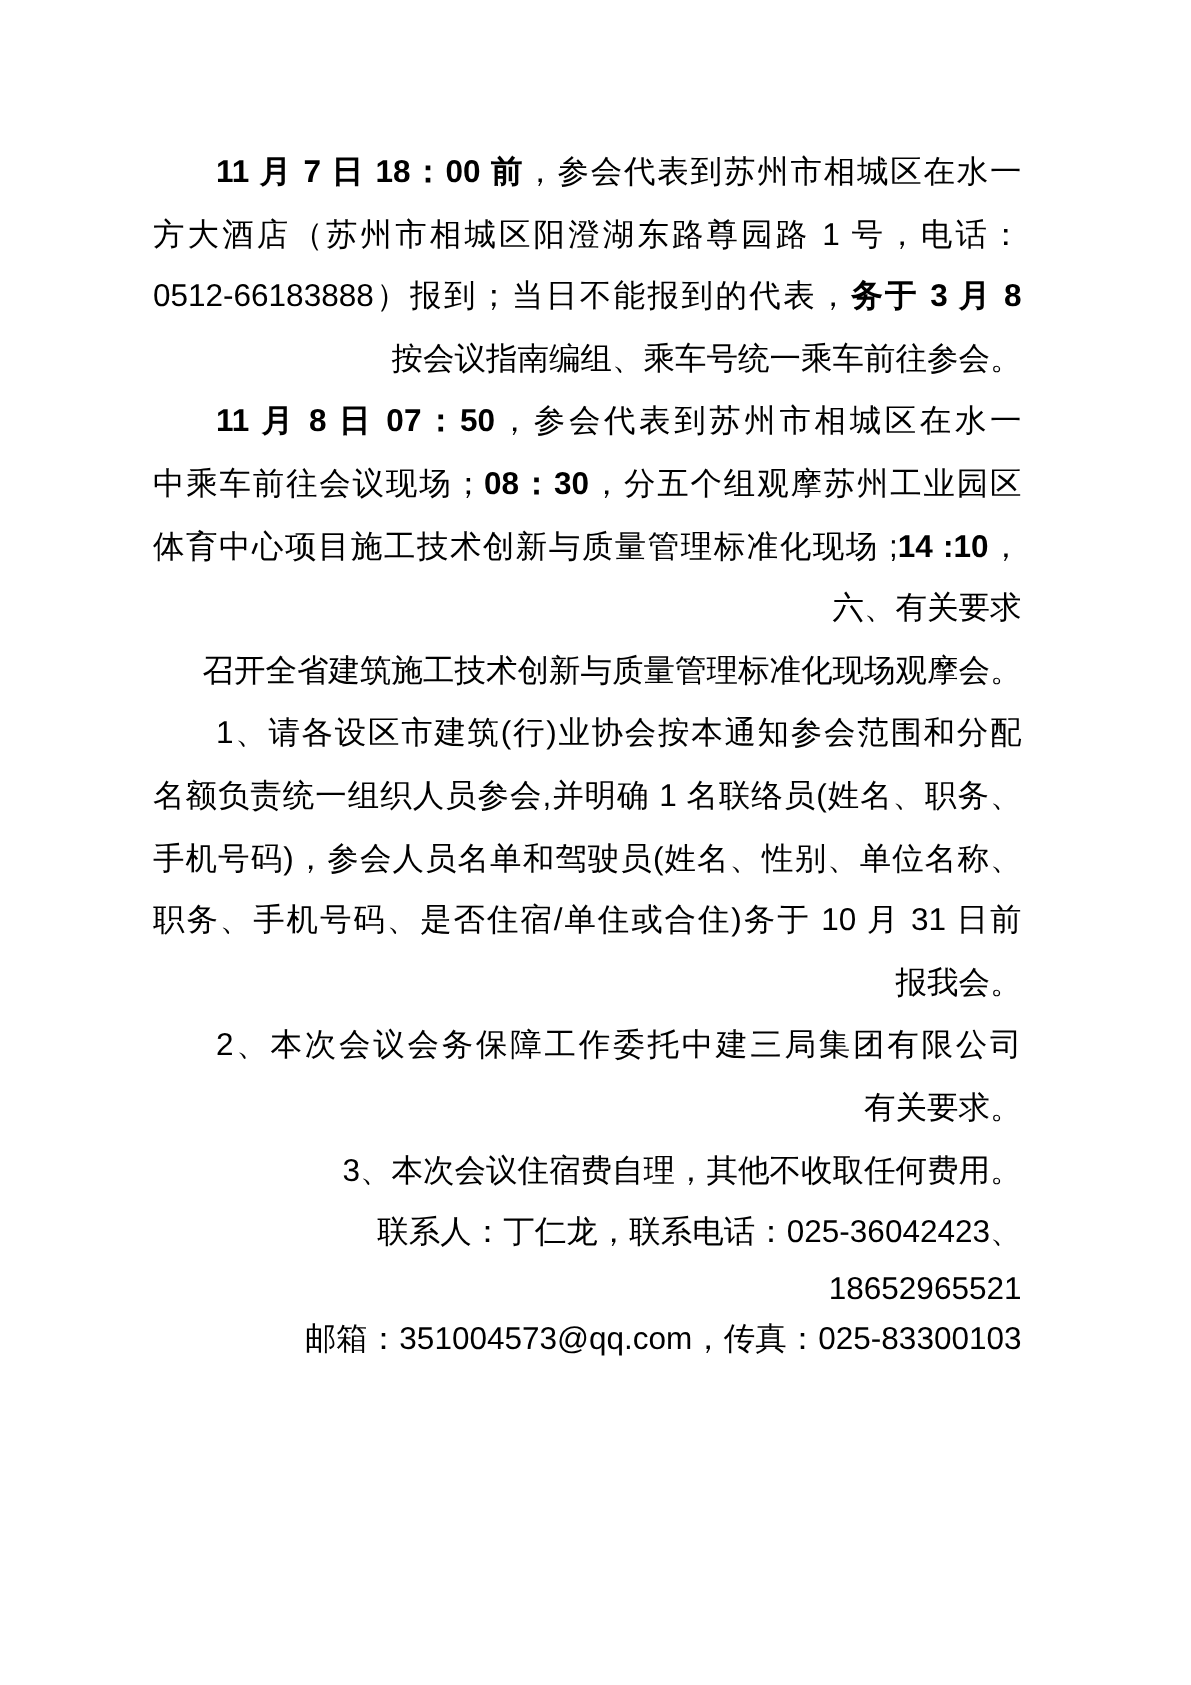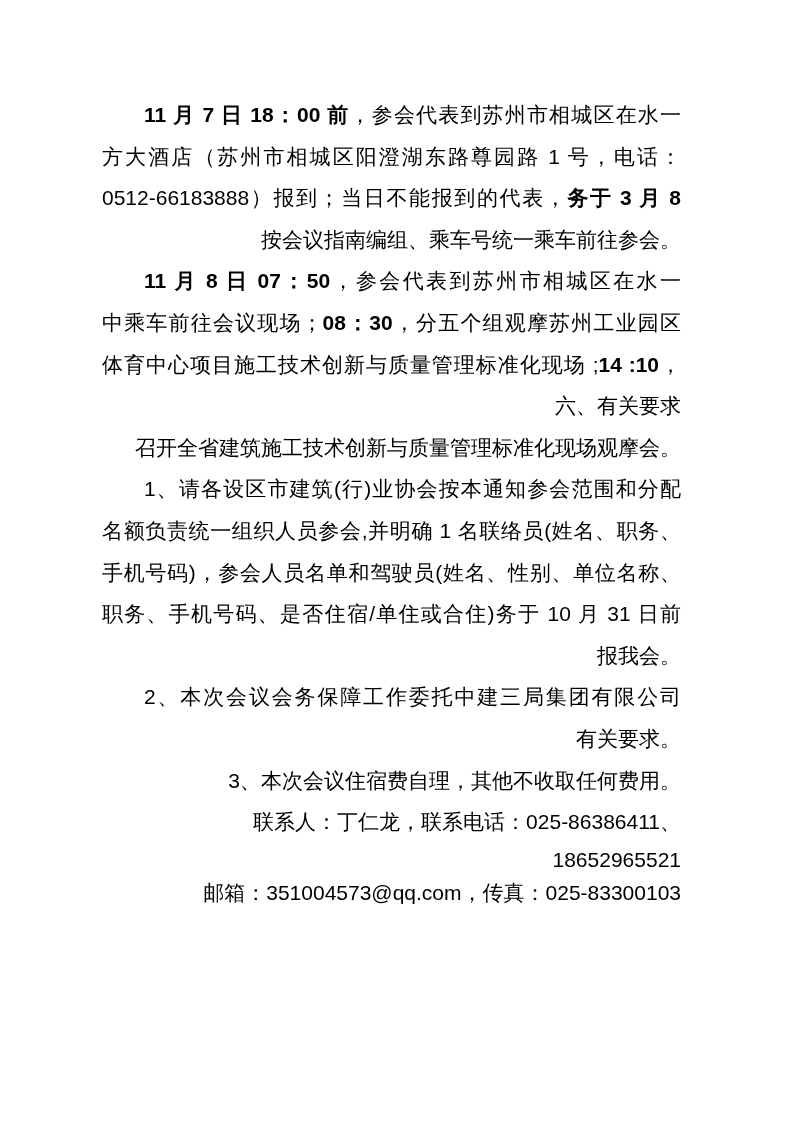--- a/index.html
+++ b/index.html
@@ -47,17 +47,17 @@
       <div class="line indent"><span class="seg">六、有关要求</span></div>
       <div class="line"><span class="seg">召开全省建筑施工技术创新与质量管理标准化现场观摩会。</span></div>
       <div class="line just indent"><span class="seg">1、请各设区市建筑(行)业协会按本通知参会范围和分配</span></div>
       <div class="line just"><span class="seg">名额负责统一组织人员参会,并明确 1 名联络员(姓名、职务、</span></div>
       <div class="line just"><span class="seg">手机号码)，参会人员名单和驾驶员(姓名、性别、单位名称、</span></div>
       <div class="line just"><span class="seg">职务、手机号码、是否住宿/单住或合住)务于 10 月 31 日前</span></div>
       <div class="line"><span class="seg">报我会。</span></div>
       <div class="line just indent"><span class="seg">2、本次会议会务保障工作委托中建三局集团有限公司</span></div>
       <div class="line"><span class="seg">有关要求。</span></div>
       <div class="line indent"><span class="seg">3、本次会议住宿费自理，其他不收取任何费用。</span></div>
-      <div class="line indent"><span class="seg">联系人：丁仁龙，联系电话：025-86386411、</span></div>
+      <div class="line indent"><span class="seg">联系人：丁仁龙，联系电话：025-36042423、</span></div>
       <div class="line tight"><span class="seg">18652965521</span></div>
       <div class="line tight"><span class="seg">邮箱：351004573@qq.com，传真：025-83300103</span></div>
     </div>
 </div>
 
 </body></html>

